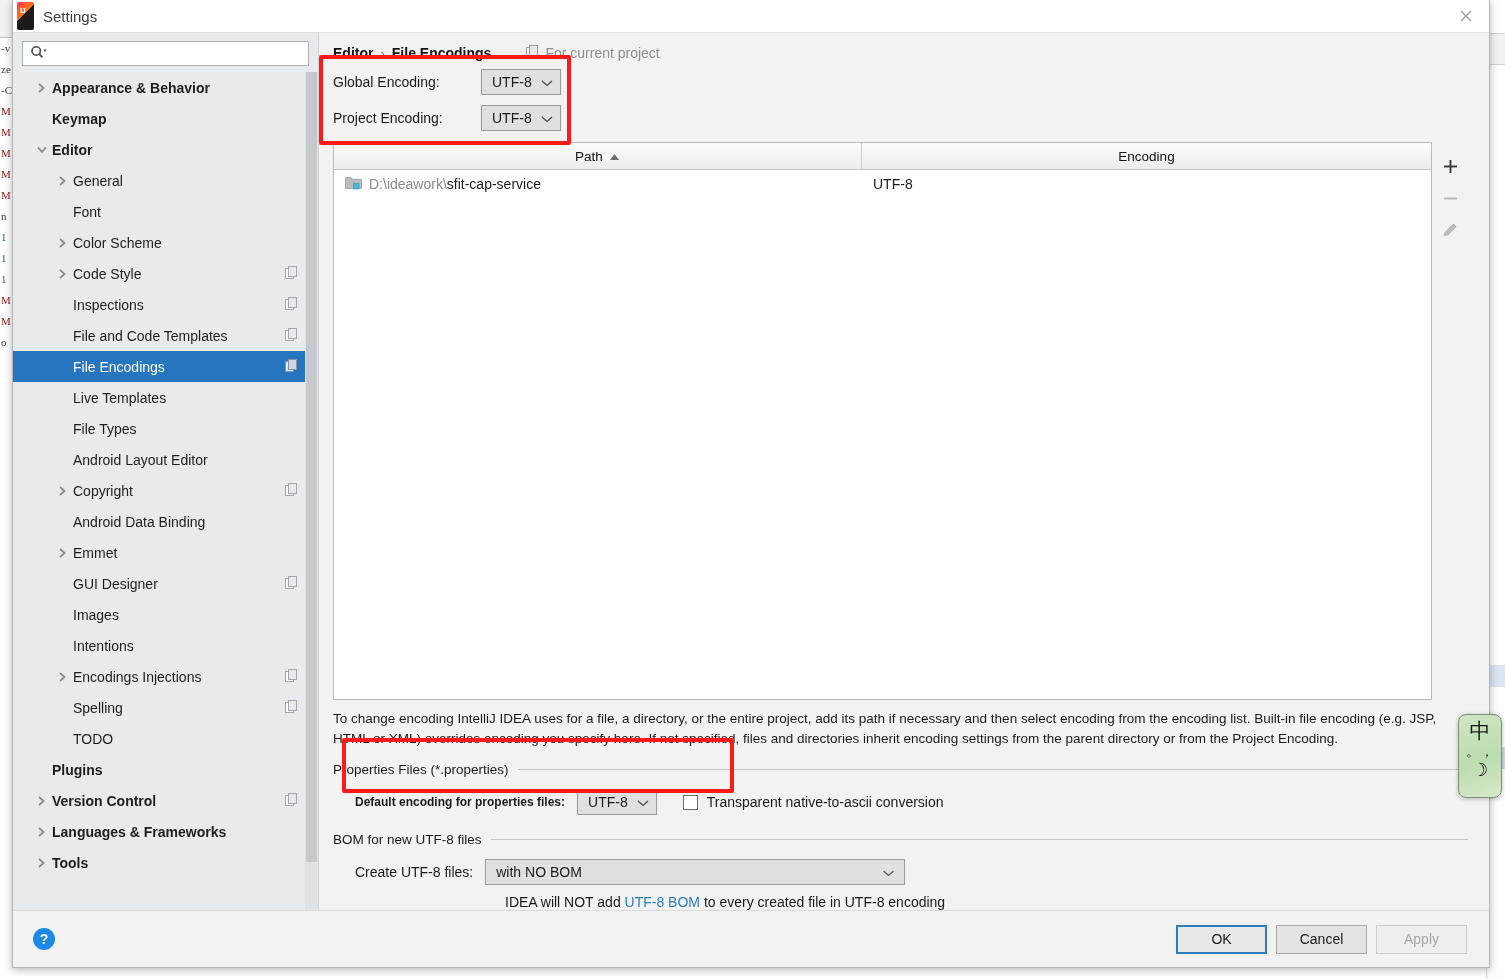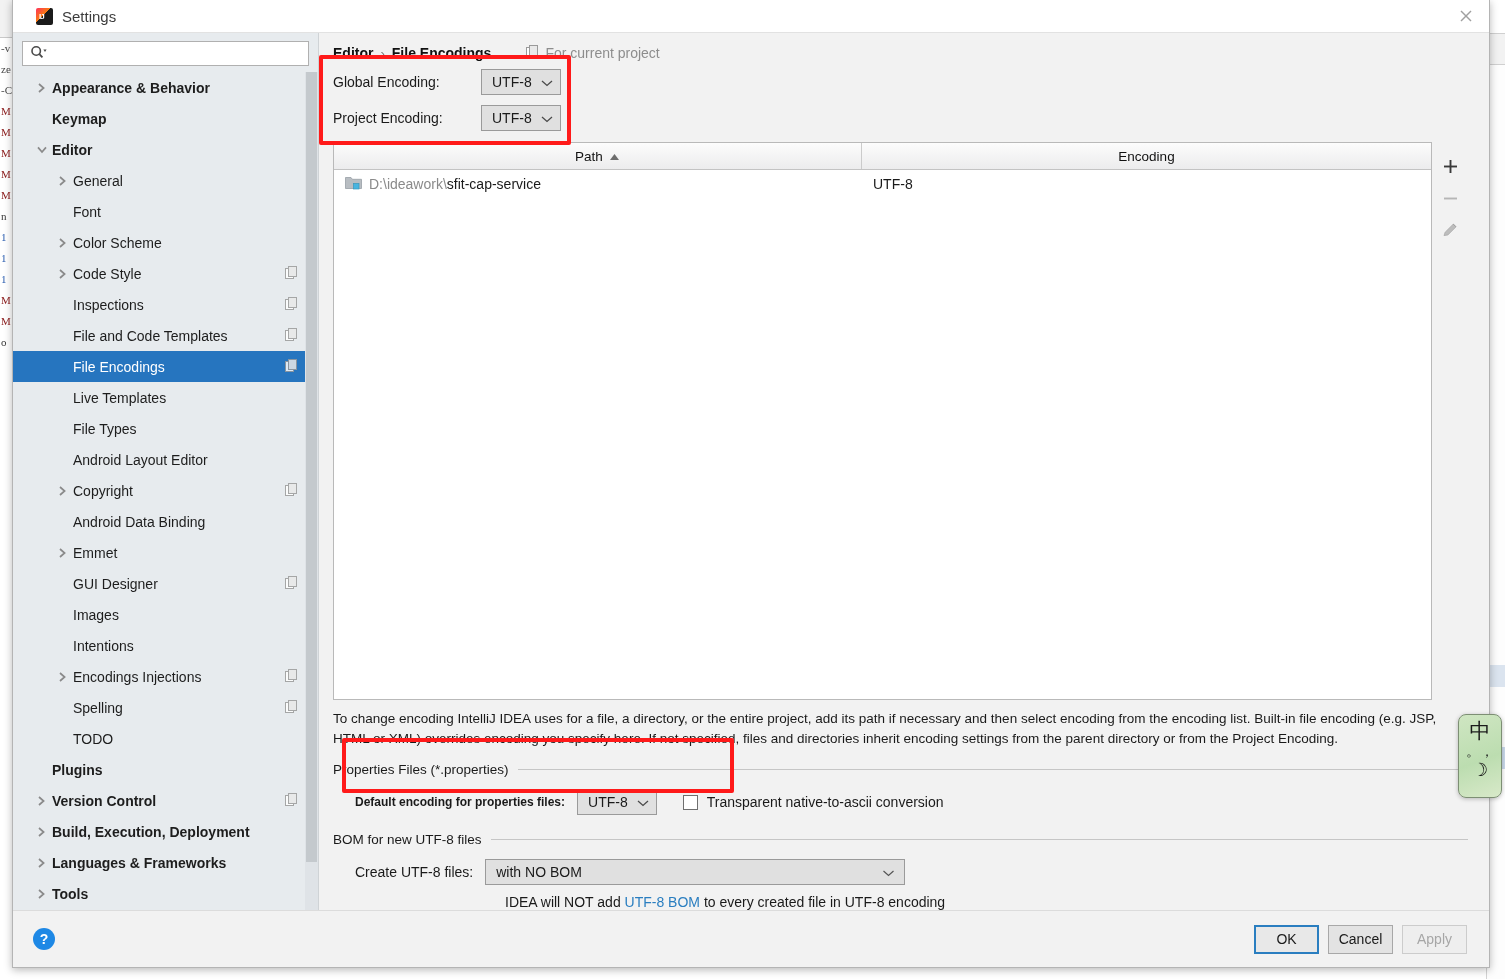--- a/index.html
+++ b/index.html
@@ -44,21 +44,21 @@
   }
 
   
   #titlebar {
     height: 33px; min-height: 33px; background: #ffffff;
     display: flex; align-items: center;
     border-bottom: 1px solid #e2e2e2;
     position: relative;
   }
   #ij-logo {
-    width: 17px; height: 17px; margin-left: 23px; margin-right: 9px;
+    width: 17px; height: 28px; margin-left: 4px; margin-right: 9px;
     position: relative; flex: none;
   }
   #ij-logo .sq { position: absolute; inset: 0; border-radius: 2px;
     background: linear-gradient(135deg,#fe315d 0%,#f97a12 42%,#1b1b1b 43%,#1b1b1b 100%); }
   #ij-logo .ij { position: absolute; left: 3px; top: 2px; width: 11px; height: 13px;
     color: #fff; font-size: 8px; font-weight: bold; letter-spacing: -1px;
     font-family: "Liberation Sans", sans-serif; line-height: 13px; }
   #title-text { font-size: 15px; color: #3c3c3c; }
   #close-btn {
     position: absolute; right: 0; top: 0; width: 46px; height: 32px;
@@ -234,21 +234,21 @@
     display: flex; align-items: center; padding: 0 22px 0 20px;
     position: relative;
   }
   #help-btn {
     width: 22px; height: 22px; border-radius: 50%; background: #1e88e5;
     color: #fff; font-size: 14px; font-weight: bold;
     display: flex; align-items: center; justify-content: center; cursor: default;
   }
   #footer .spacer { flex: 1; }
   .dbtn {
-    width: 65px; height: 29px; font-size: 14px;
+    width: 91px; height: 29px; font-size: 14px;
     display: flex; align-items: center; justify-content: center;
     background: #e3e3e3; border: 1px solid #a8a8a8; cursor: default;
     margin-left: 9px;
   }
   .dbtn.default { border: 2px solid #2a7ec0; background: #e8e8e8; }
   .dbtn.disabled { color: #a6a6a6; border-color: #cccccc; background: #eeeeee; }
 
   
   #ime-widget {
     position: absolute; left: 1458px; top: 714px; width: 44px; height: 84px;
@@ -502,28 +502,20 @@
               <span class="arrow">
                 <svg width="9" height="12" viewBox="0 0 9 12" aria-hidden="true">
                   <polyline points="2,2 6.6,6 2,10" fill="none" stroke="#8a8a8a" stroke-width="1.7"></polyline>
                 </svg>
               </span>
               <span class="lbl">Version Control</span>
               <span class="copyicon"><svg width="13" height="13" viewBox="0 0 13 13" aria-hidden="true">
                   <rect x="0.5" y="2.5" width="8" height="10" fill="#ffffff" stroke="#9a9a9a"></rect>
                   <rect x="3.5" y="0.5" width="8" height="10" fill="#e9e9e9" stroke="#9a9a9a"></rect>
                 </svg></span>
-            </div>
-            <div class="tnode l0">
-              <span class="arrow">
-                <svg width="9" height="12" viewBox="0 0 9 12" aria-hidden="true">
-                  <polyline points="2,2 6.6,6 2,10" fill="none" stroke="#8a8a8a" stroke-width="1.7"></polyline>
-                </svg>
-              </span>
-              <span class="lbl">Build, Execution, Deployment</span>
             </div>
             <div class="tnode l0">
               <span class="arrow">
                 <svg width="9" height="12" viewBox="0 0 9 12" aria-hidden="true">
                   <polyline points="2,2 6.6,6 2,10" fill="none" stroke="#8a8a8a" stroke-width="1.7"></polyline>
                 </svg>
               </span>
               <span class="lbl">Languages &amp; Frameworks</span>
             </div>
             <div class="tnode l0">

